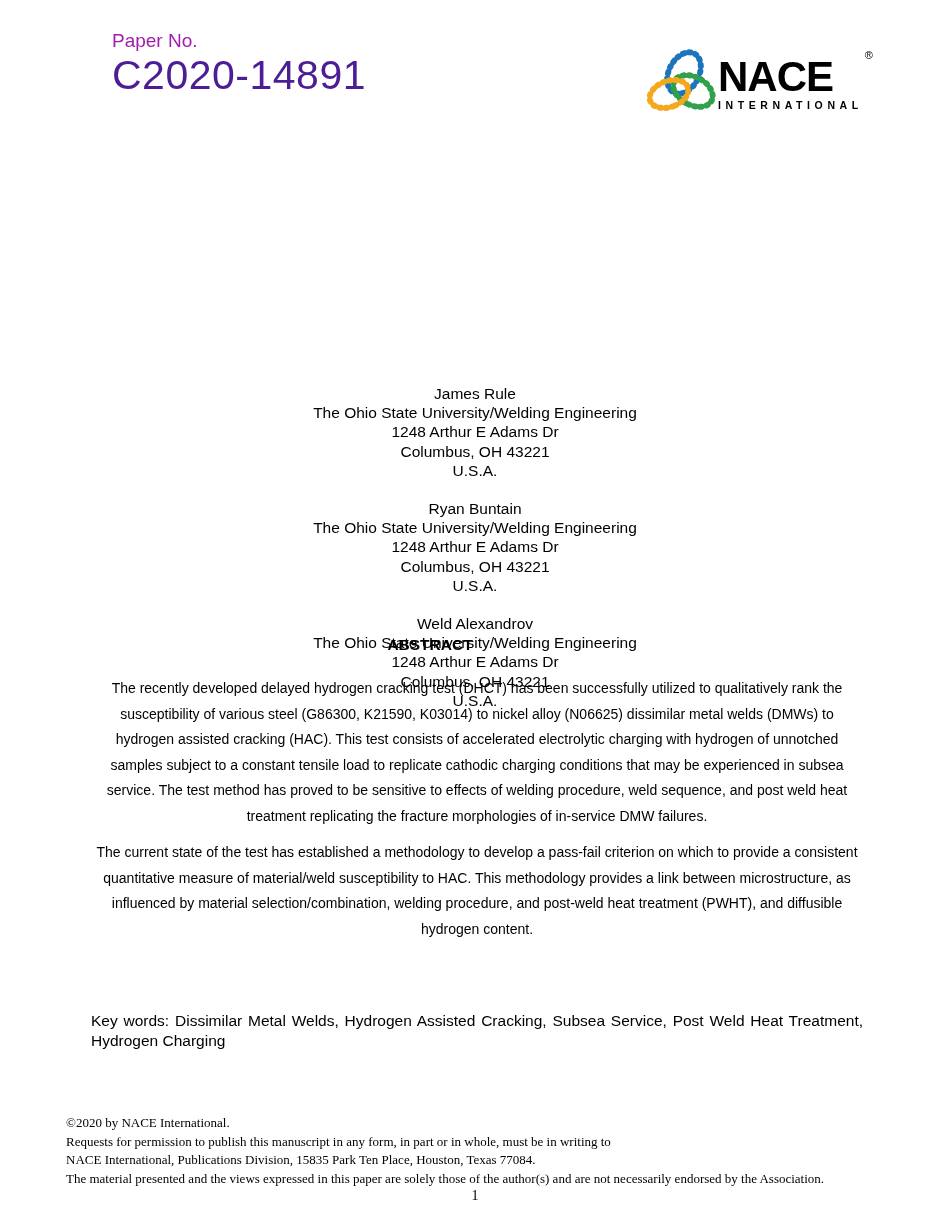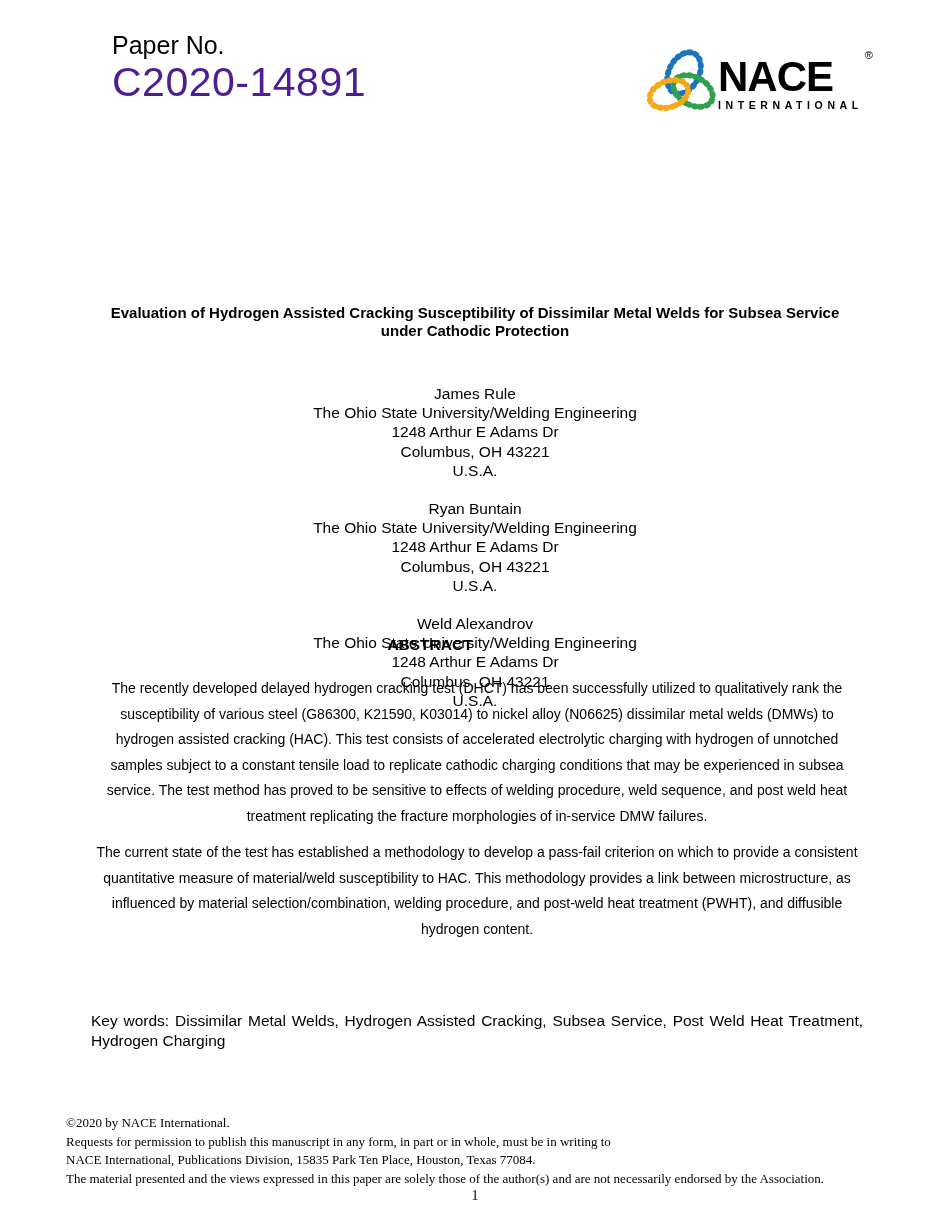--- a/index.html
+++ b/index.html
@@ -15,23 +15,23 @@
     margin: 0 auto;
   }
 
   
   .paper-no-block {
     position: absolute;
     top: 30px;
     left: 112px;
   }
   .paper-no-label {
-    font-size: 25px;
+    font-size: 19px;
     line-height: 1.2;
-    color: #000000;
+    color: #a21caf;
   }
   .paper-no-value {
     font-size: 41px;
     line-height: 1.1;
     letter-spacing: 0.5px;
     color: #4c1d95;
   }
 
   
   .logo {
@@ -175,24 +175,20 @@
         <ellipse cx="23" cy="49" rx="13" ry="20" transform="rotate(70 23 49)" stroke="#F5A81C"></ellipse>
       </g>
     </svg>
     <div class="logo-text">
       <div class="logo-wordmark">NACE</div>
       <span class="logo-reg">®</span>
       <div class="logo-sub">INTERNATIONAL</div>
     </div>
   </div>
 
-  <div class="doc-title">
-    <div>Evaluation of Hydrogen Assisted Cracking Susceptibility of Dissimilar Metal Welds for Subsea Service</div>
-    <div>under Cathodic Protection</div>
-  </div>
 
   <div class="authors-grid">
     <div class="author-card">
       <div>James Rule</div>
       <div>The Ohio State University/Welding Engineering</div>
       <div>1248 Arthur E Adams Dr</div>
       <div>Columbus, OH 43221</div>
       <div>U.S.A.</div>
     </div>
     <div class="author-card">

